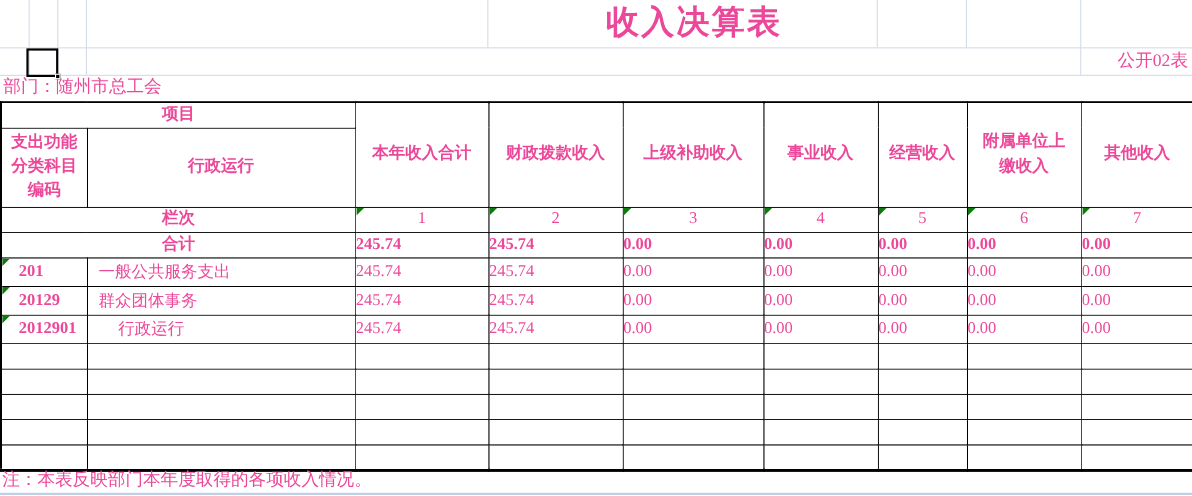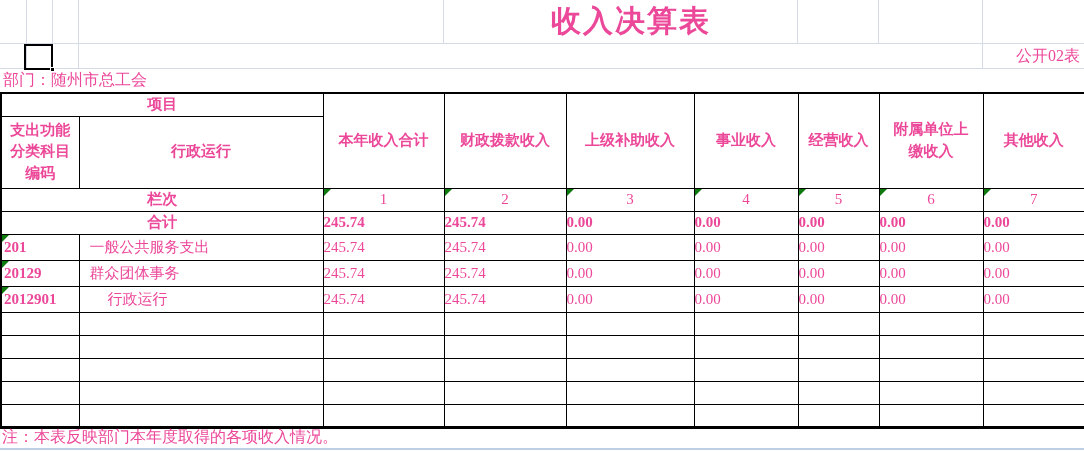--- a/index.html
+++ b/index.html
@@ -22,21 +22,21 @@
   .dept   { position:absolute; left:3px;  top:68px; height:23px; font-size:16px; line-height:23px; }
   .unit   { position:absolute; right:4px; top:68px; height:23px; font-size:16px; line-height:23px; text-align:right; }
   
   table.grid { position:absolute; left:0; top:92px; width:1084px; border-collapse:collapse; table-layout:fixed;
                border:2px solid #000; border-bottom:3px solid #000; }
   table.grid td { border:1px solid #000; font-size:15px; overflow:hidden; position:relative; background:#fff; }
   td.hd { background:#c6c6c6; font-weight:bold; text-align:center; vertical-align:middle; font-size:16px; white-space:pre-line; line-height:1.45; }
   td.gray { background:#c6c6c6; }
   td.num { text-align:left; padding-right:5px; }
   td.cnum { text-align:center; }
-  td.code { font-weight:bold; padding-left:2px; }
+  td.code { font-weight:bold; padding-left:15px; }
   td.name { padding-left:10px; }
   td.name.ind { padding-left:28px;margin-left:15px; }
   tr.r-proj   { height:23px; }
   tr.r-head2  { height:72px; }
   tr.r-lanci  { height:22px; }
   tr.r-total  { height:23px; font-weight:bold;margin-left:13px; }
   tr.r-data   { height:26px; }
   tr.r-empty  { height:23px; }
   
   .tri { position:absolute; left:0; top:0; width:0; height:0;

